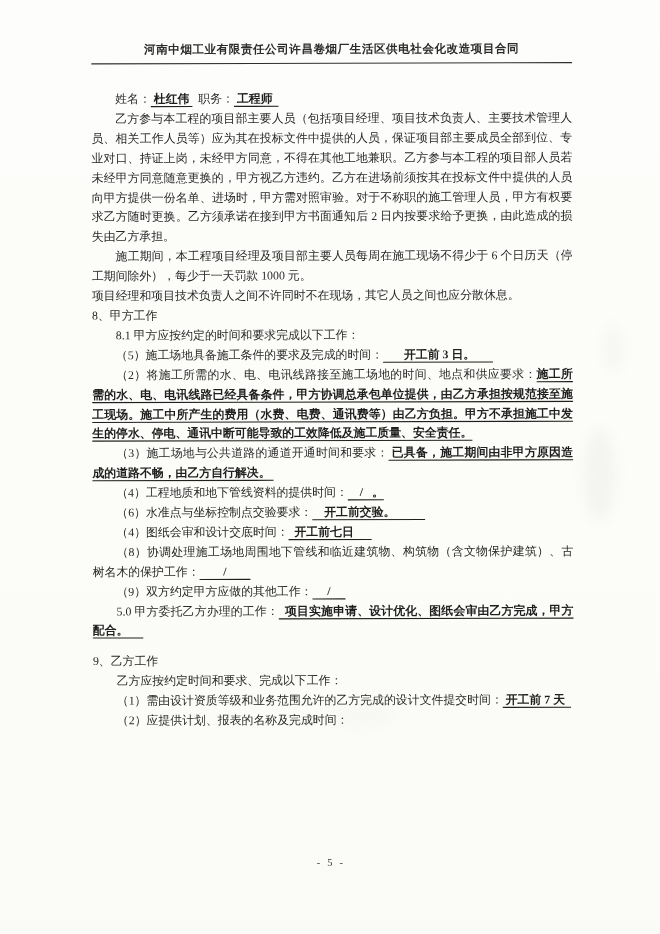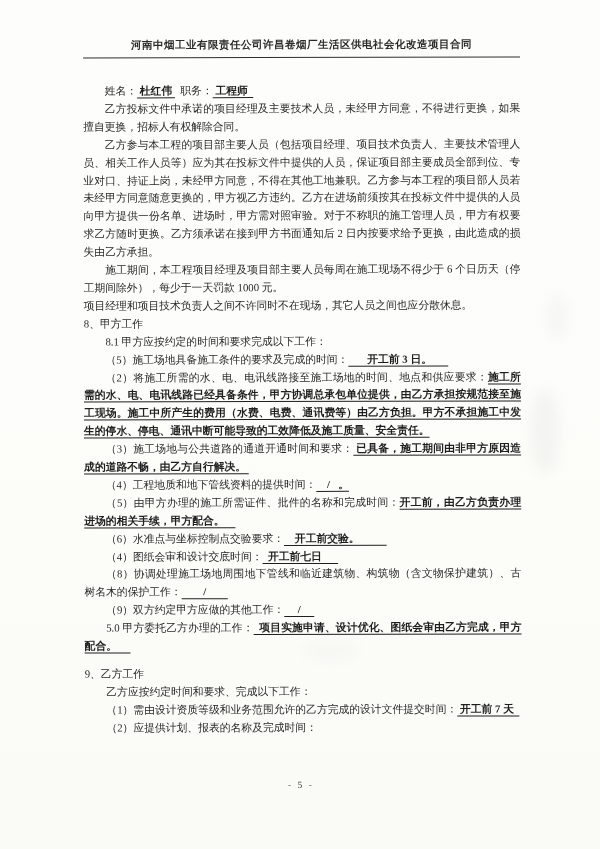--- a/index.html
+++ b/index.html
@@ -47,31 +47,29 @@
 </style>
 </head>
 <body>
 
 <div class="page">
   <div class="sheet">
     <div class="content">
       <div class="header-title">河南中烟工业有限责任公司许昌卷烟厂生活区供电社会化改造项目合同</div>
       <div class="body-text">
           <p class="para indent"><span>姓名：</span><span class="fill">&nbsp;杜红伟&nbsp;</span><span>&nbsp;&nbsp;职务：</span><span class="fill">&nbsp;工程师&nbsp;&nbsp;</span></p>
-          <p class="para indent"><span>乙方投标文件中承诺的项目经理及主要技术人员，未经甲方同意，不得进行更换，如果擅自更换，招标人有权解除合同。</span></p>
           <p class="para indent"><span>乙方参与本工程的项目部主要人员（包括项目经理、项目技术负责人、主要技术管理人员、相关工作人员等）应为其在投标文件中提供的人员，保证项目部主要成员全部到位、专业对口、持证上岗，未经甲方同意，不得在其他工地兼职。乙方参与本工程的项目部人员若未经甲方同意随意更换的，甲方视乙方违约。乙方在进场前须按其在投标文件中提供的人员向甲方提供一份名单、进场时，甲方需对照审验。对于不称职的施工管理人员，甲方有权要求乙方随时更换。乙方须承诺在接到甲方书面通知后 2 日内按要求给予更换，由此造成的损失由乙方承担。</span></p>
           <p class="para indent"><span>施工期间，本工程项目经理及项目部主要人员每周在施工现场不得少于 6 个日历天（停工期间除外），每少于一天罚款 1000 元。</span></p>
           <p class="para"><span>项目经理和项目技术负责人之间不许同时不在现场，其它人员之间也应分散休息。</span></p>
           <p class="para"><span>8、甲方工作</span></p>
           <p class="para indent"><span>8.1 甲方应按约定的时间和要求完成以下工作：</span></p>
           <p class="para indent"><span>（5）施工场地具备施工条件的要求及完成的时间：</span><span class="fill">&nbsp;&nbsp;&nbsp;&nbsp;&nbsp;&nbsp;&nbsp;开工前 3 日。&nbsp;&nbsp;&nbsp;&nbsp;&nbsp;&nbsp;</span></p>
           <p class="para indent"><span>（2）将施工所需的水、电、电讯线路接至施工场地的时间、地点和供应要求：</span><span class="fill">施工所需的水、电、电讯线路已经具备条件，甲方协调总承包单位提供，由乙方承担按规范接至施工现场。施工中所产生的费用（水费、电费、通讯费等）由乙方负担。甲方不承担施工中发生的停水、停电、通讯中断可能导致的工效降低及施工质量、安全责任。</span></p>
           <p class="para indent"><span>（3）施工场地与公共道路的通道开通时间和要求：</span><span class="fill">&nbsp;已具备，施工期间由非甲方原因造成的道路不畅，由乙方自行解决。&nbsp;</span></p>
           <p class="para indent"><span>（4）工程地质和地下管线资料的提供时间：</span><span class="fill">&nbsp;&nbsp;&nbsp;&nbsp;/&nbsp;&nbsp;&nbsp;。</span></p>
-          <p class="para indent"><span>（5）由甲方办理的施工所需证件、批件的名称和完成时间：</span><span class="fill">开工前，由乙方负责办理进场的相关手续，甲方配合。&nbsp;&nbsp;&nbsp;&nbsp;</span></p>
           <p class="para indent"><span>（6）水准点与坐标控制点交验要求：</span><span class="fill">&nbsp;&nbsp;&nbsp;&nbsp;开工前交验。&nbsp;&nbsp;&nbsp;&nbsp;&nbsp;&nbsp;&nbsp;&nbsp;&nbsp;&nbsp;</span></p>
           <p class="para indent"><span>（4）图纸会审和设计交底时间：</span><span class="fill">&nbsp;&nbsp;开工前七日&nbsp;&nbsp;&nbsp;&nbsp;&nbsp;&nbsp;</span></p>
           <p class="para indent"><span>（8）协调处理施工场地周围地下管线和临近建筑物、构筑物（含文物保护建筑）、古树名木的保护工作：</span><span class="fill">&nbsp;&nbsp;&nbsp;&nbsp;&nbsp;&nbsp;&nbsp;&nbsp;/&nbsp;&nbsp;&nbsp;&nbsp;&nbsp;&nbsp;&nbsp;&nbsp;</span></p>
           <p class="para indent"><span>（9）双方约定甲方应做的其他工作：</span><span class="fill">&nbsp;&nbsp;&nbsp;&nbsp;&nbsp;/&nbsp;&nbsp;&nbsp;&nbsp;&nbsp;</span></p>
           <p class="para indent"><span>5.0 甲方委托乙方办理的工作：</span><span class="fill">&nbsp;&nbsp;项目实施申请、设计优化、图纸会审由乙方完成，甲方配合。&nbsp;&nbsp;&nbsp;&nbsp;&nbsp;</span></p>
           <p class="para gap"><span>9、乙方工作</span></p>
           <p class="para indent"><span>乙方应按约定时间和要求、完成以下工作：</span></p>
           <p class="para indent"><span>（1）需由设计资质等级和业务范围允许的乙方完成的设计文件提交时间：</span><span class="fill">&nbsp;开工前 7 天&nbsp;&nbsp;</span></p>
           <p class="para indent"><span>（2）应提供计划、报表的名称及完成时间：</span></p>
         </div>

